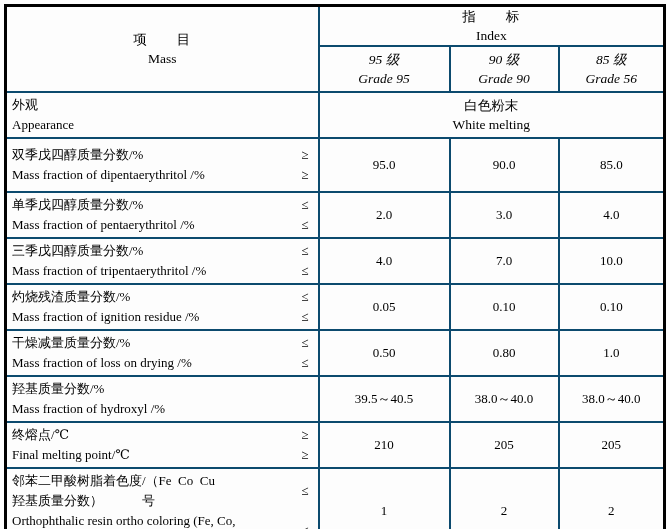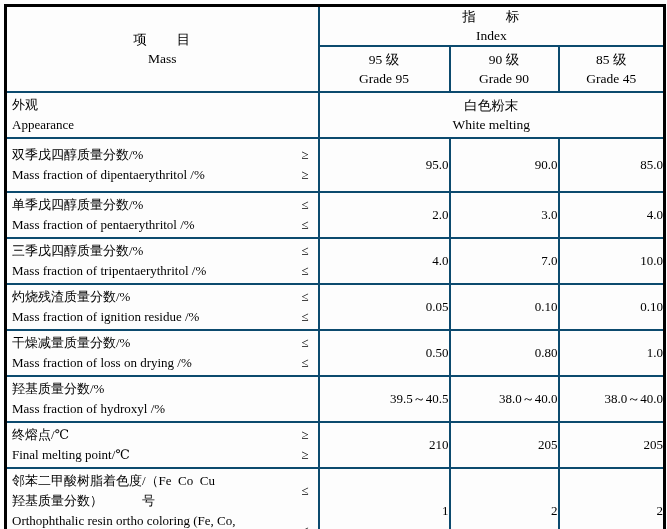--- a/index.html
+++ b/index.html
@@ -9,36 +9,36 @@
     position:relative; overflow:hidden;
   }
   table.spec {
     position:absolute; left:4px; top:4px; width:659px;
     border-collapse:collapse; table-layout:fixed;
     border:3px solid #000;
   }
   td { border:2px solid #0c4a6e; padding:0; vertical-align:middle; }
   col.c1{width:313px;} col.c2{width:131px;} col.c3{width:109px;} col.c4{width:106px;}
 
-  tr.hr1{height:38px;} tr.hr2{height:46px;} tr.rapp{height:40px;}
+  tr.hr1{height:38px;} tr.hr2{height:46px;font-style:italic;} tr.rapp{height:40px;}
   tr.row-0{height:54px;} tr.row-1{height:41px;} tr.row-2{height:42px;}
   tr.row-3{height:43px;} tr.row-4{height:42px;} tr.row-5{height:44px;}
   tr.row-6{height:42px;} tr.row-7{height:86px;}
 
   .head { text-align:center; font-size:13.5px; line-height:19px; }
   .head .zh { letter-spacing:1px; }
 
   .item-cell { padding:2px 9px 2px 5px; }
   .line {
     display:flex; justify-content:space-between; align-items:center;
     line-height:20px;
   }
   .lbl { white-space:pre-wrap; font-size:13px; }
   .sym { font-size:13px; padding-left:4px; }
-  .val { text-align:right; font-size:13px; }
+  .val { text-align:center; font-size:13px; }
 </style>
 </head>
 <body>
 
 <table class="spec">
   <colgroup>
       <col class="c1">
       <col class="c2">
       <col class="c3">
       <col class="c4">
@@ -58,21 +58,21 @@
       <td class="head">
         <div>95 级</div>
         <div>Grade 95</div>
       </td>
       <td class="head">
         <div>90 级</div>
         <div>Grade 90</div>
       </td>
       <td class="head">
         <div>85 级</div>
-        <div>Grade 45</div>
+        <div>Grade 56</div>
       </td>
     </tr>
 
     <tr class="rapp">
       <td class="item-cell">
         <div class="line">
             <span class="lbl">外观</span>
           </div>
         <div class="line">
             <span class="lbl">Appearance</span>

